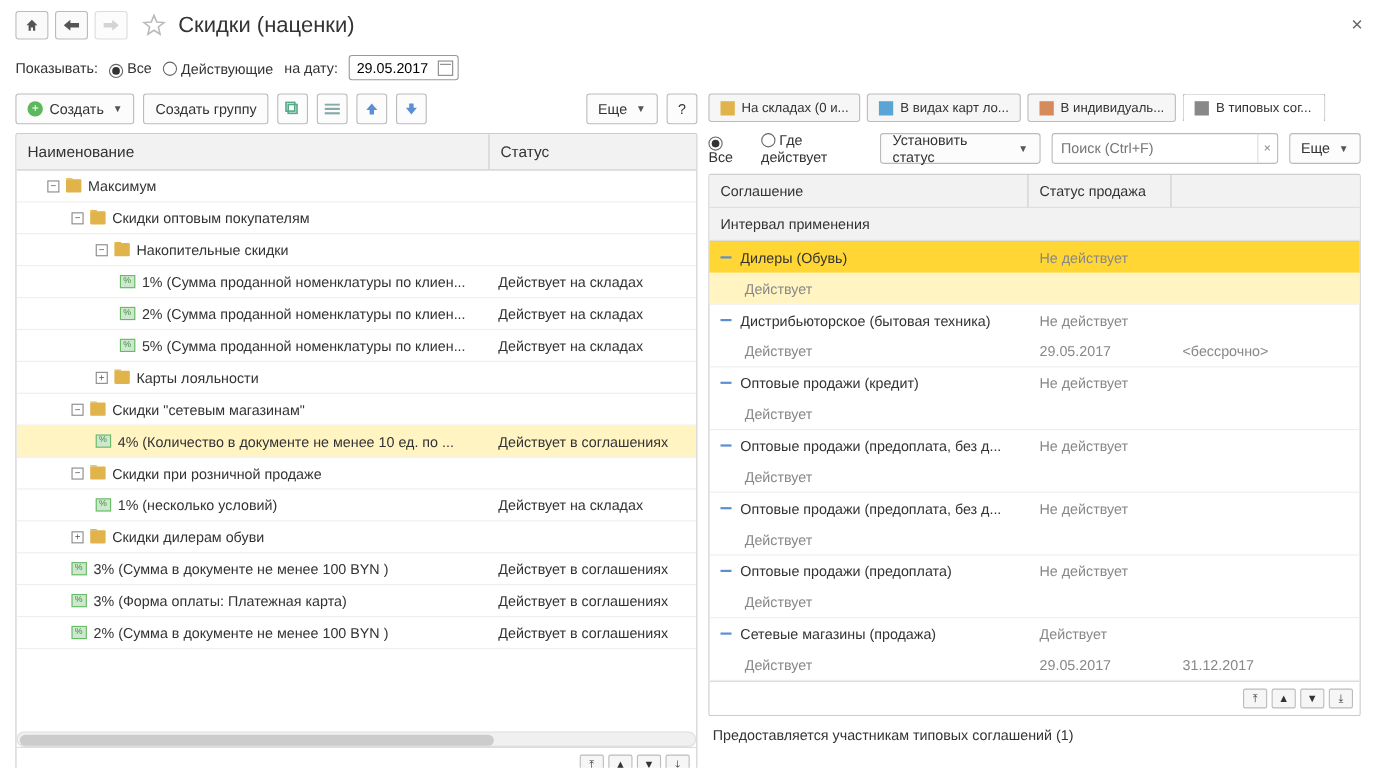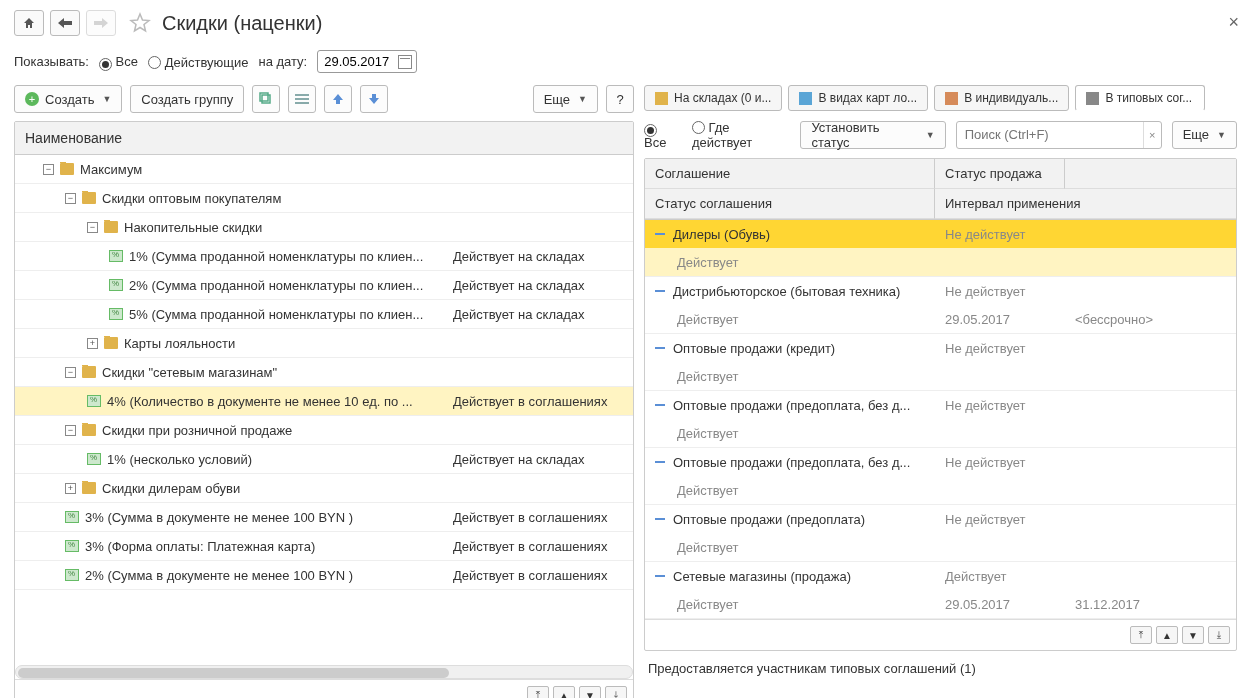--- a/index.html
+++ b/index.html
@@ -159,20 +159,21 @@
             <span class="dd">▼</span>
           </div>
         <div class="btn" style="width:28px;justify-content:center;padding:4px">
             <span>?</span>
           </div>
       </div>
 
       <div class="grid">
         <div class="ghead">
           <div class="col-name">Наименование</div>
+          <div class="col-status">Статус</div>
         </div>
         <div id="tree-body" class="left-body">
             <div class="grow">
               <div class="cell-name" style="padding-left: 20px;">
                 <span class="exp">−</span>
                 <span class="folder"></span>
                 <span style="overflow: hidden; text-overflow: ellipsis;">Максимум</span>
               </div>
               <div class="cell-status"></div>
             </div>
@@ -331,21 +332,20 @@
       </div>
 
       <div class="rgrid">
         <div class="rhead">
           <div class="rhead-row">
             <div class="rc1">Соглашение</div>
             <div class="rc2">Статус продажа</div>
             <div class="rc3"></div>
           </div>
           <div class="rhead-row">
-            <div class="rc1">Статус соглашения</div>
             <div class="rc2" style="flex:1;width:auto">Интервал применения</div>
           </div>
         </div>
         <div id="rbody">
             <div class="rrow sel">
               <div class="rline a">
                 <div class="rc1" style="display: flex; align-items: center;">
                   <span class="minus"></span>
                   <span style="overflow: hidden; text-overflow: ellipsis;">Дилеры (Обувь)</span>
                 </div>

